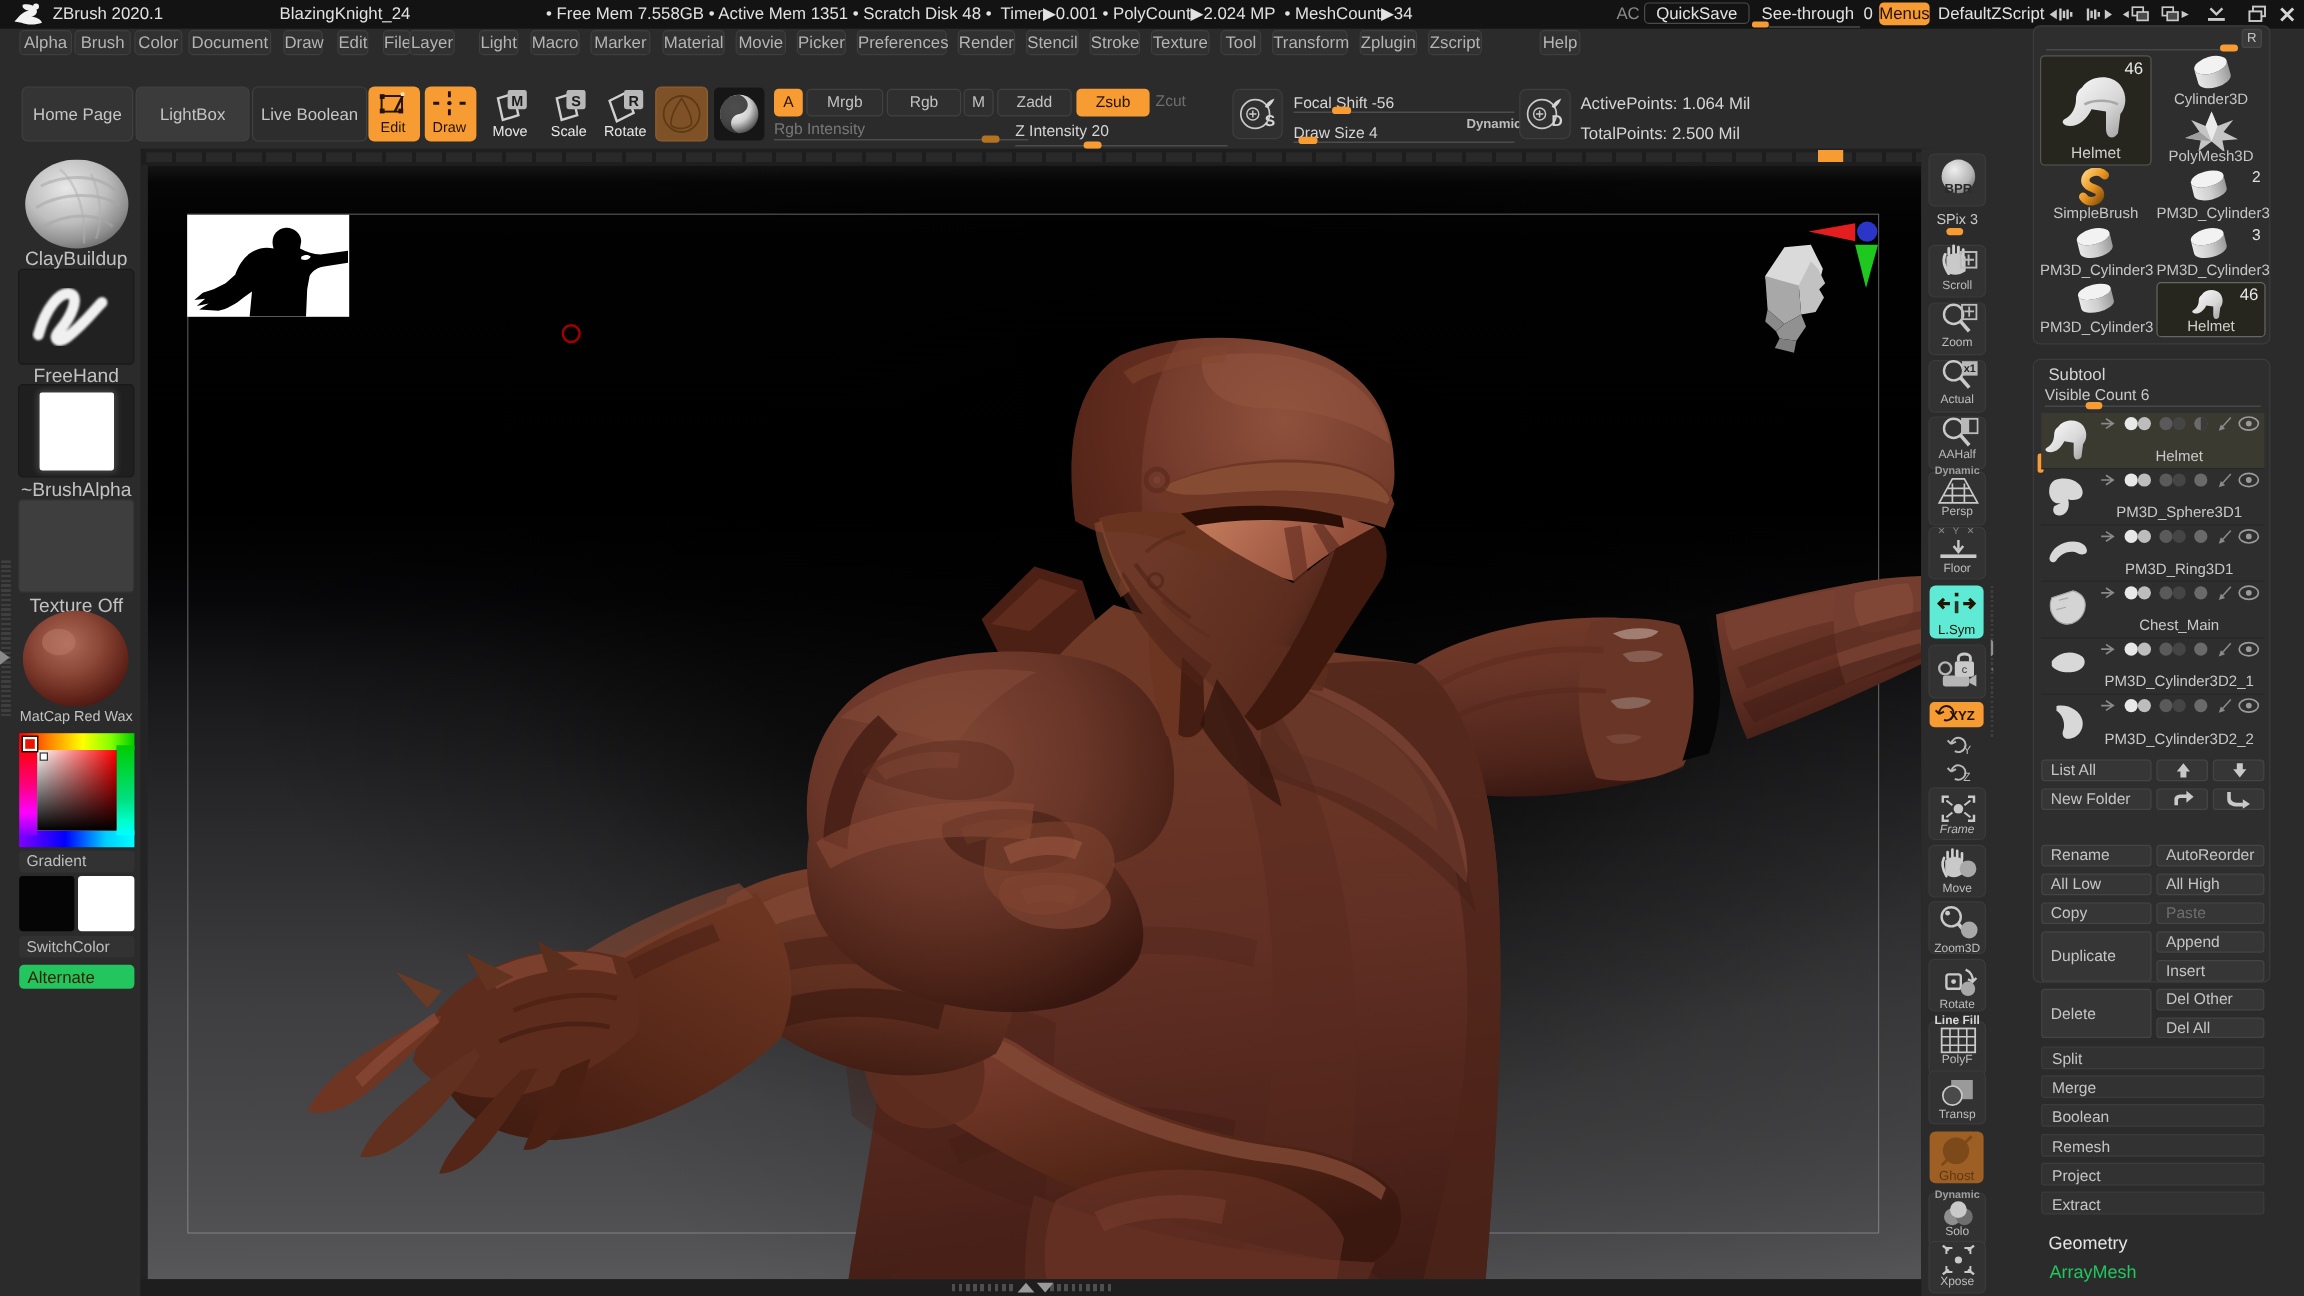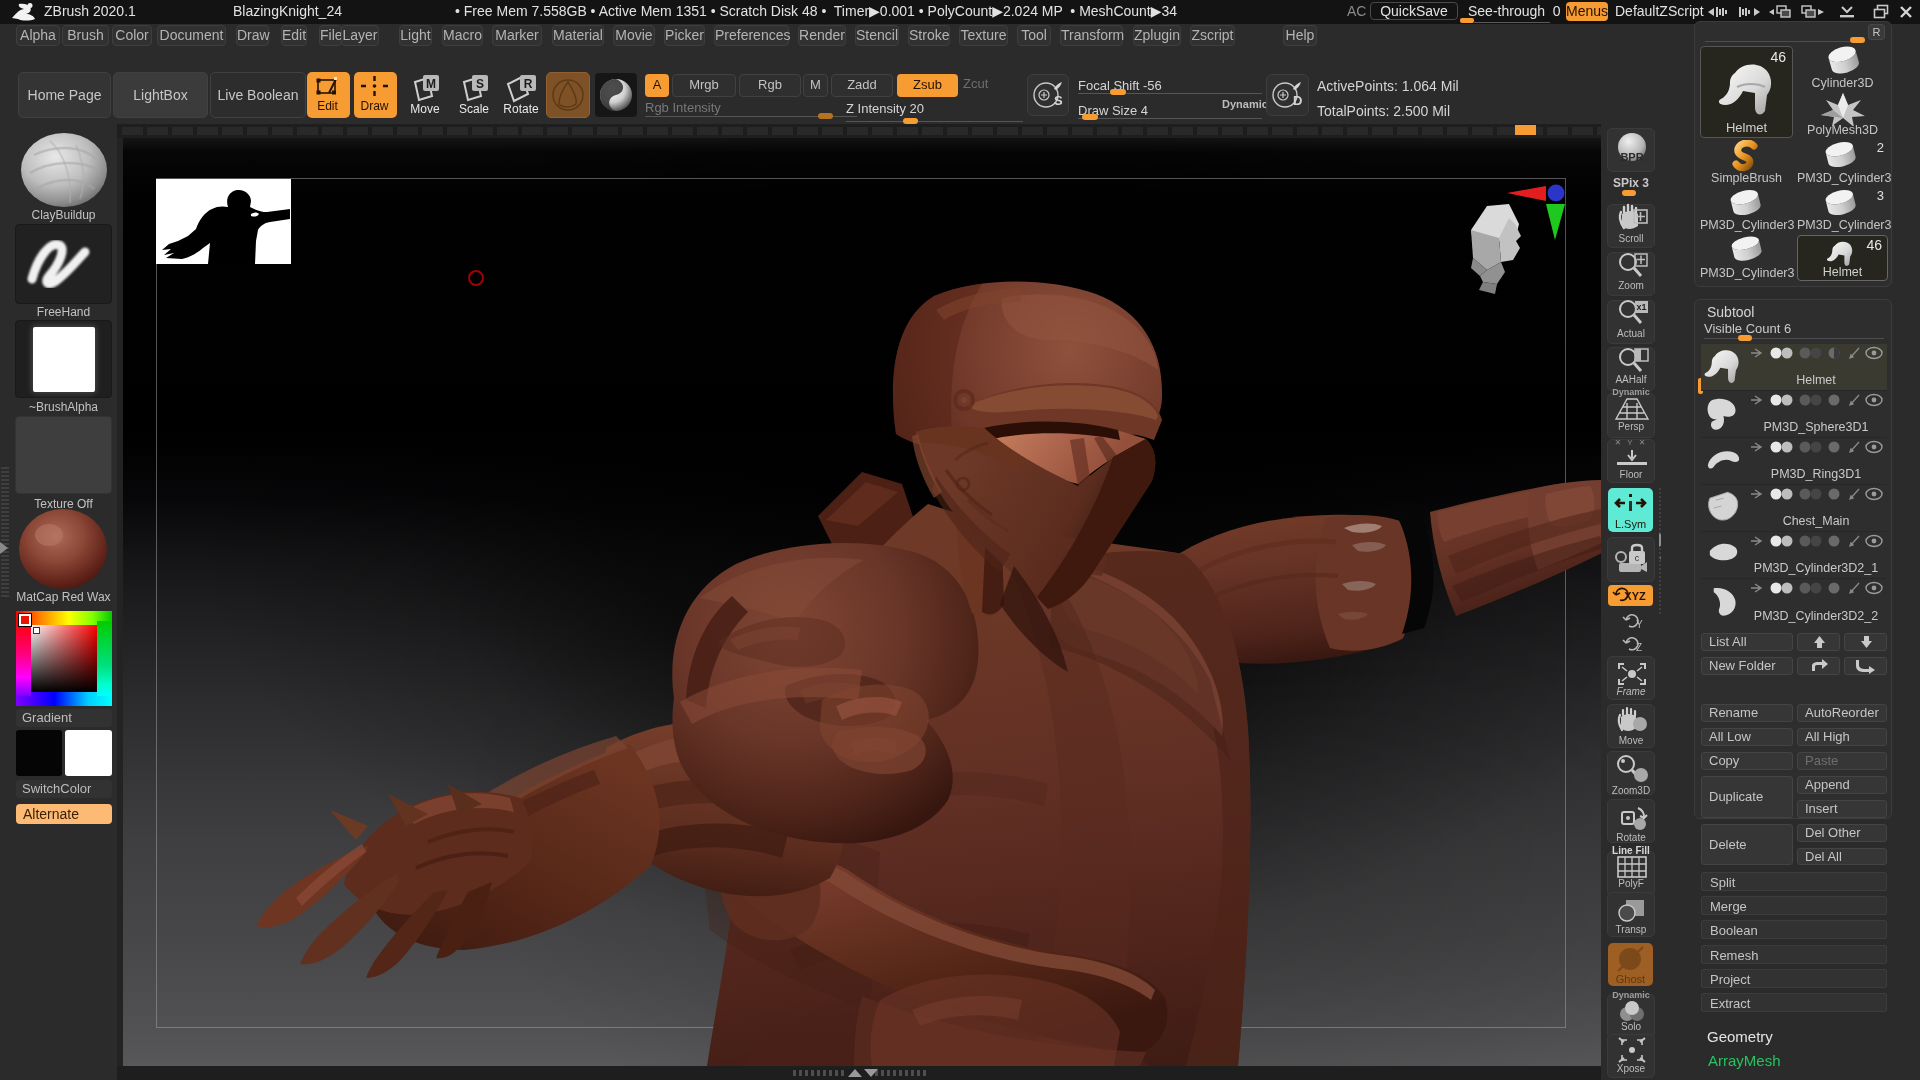--- a/index.html
+++ b/index.html
@@ -30,21 +30,21 @@
   .slabel { position:absolute; color:#d5d5d5; font-size:13px; white-space:nowrap; }
   .track { position:absolute; height:1px; background:#555; }
   .handle { position:absolute; height:6px; border-radius:3px; background:#f79b33; }
 
   
   #tilestrip { position:absolute; left:117px; top:124px; width:1490px; height:14px; background:#1e1e1e; }
 
   
   #leftshelf { position:absolute; left:0; top:124px; width:117px; height:956px; background:#2b2b2b; }
   .lthumb { position:absolute; left:15px; width:97px; background:#232323; border:1px solid #191919; border-radius:4px; }
-  .llabel { position:absolute; left:15px; width:97px; color:#c2c2c2; font-size:12px; text-align:center; }
+  .llabel { position:absolute; left:15px; width:97px; color:#c2c2c2; font-size:16px; text-align:center; }
 
   
   #canvas { position:absolute; left:123px; top:138px; width:1478px; height:928px;
     background:linear-gradient(#151515 0px, #060606 14px, #010101 60px, #000 290px, #070709 360px,
       #151517 422px, #1c1c1e 460px, #252527 516px, #2c2c2e 564px, #323234 610px, #39393b 658px,
       #3f3f41 705px, #434345 752px, #474749 800px, #4c4c4e 847px, #525254 894px, #58585a 928px);}
   #frame { position:absolute; left:33px; top:40px; width:1410px; height:850px;
     border:1px solid rgba(165,165,165,0.5); }
 
   
@@ -317,21 +317,21 @@
       <div class="abs" style="left:81px; top:10px; width:15px; height:75px; background:linear-gradient(#0c0,#00e080 60%,#0fc 85%,#0ff);"></div>
       <div class="abs" style="left:15px; top:14px; width:66px; height:67px; background:linear-gradient(rgba(0,0,0,0) 0%, #000 100%), linear-gradient(90deg, #fff, #f00);"></div>
       <div class="abs" style="left:3px; top:3px; width:12px; height:12px; background:#e81500; border:2px solid #fff; outline:1px solid #000;"></div>
       <div class="abs" style="left:17px; top:16px; width:7px; height:7px; background:#fff; border:1px solid #333;"></div>
     </div>
     <div class="abs" style="left:16px; top:585px; width:96px; height:18px; background:#323232; border-radius:3px; color:#bdbdbd; font-size:13px; line-height:18px; padding-left:6px;">Gradient</div>
 
     <div class="abs" style="left:16px; top:606px; width:46px; height:46px; background:#050505; border-radius:3px;"></div>
     <div class="abs" style="left:65px; top:606px; width:47px; height:46px; background:#ffffff; border-radius:3px;"></div>
     <div class="abs" style="left:16px; top:656px; width:96px; height:18px; background:#323232; border-radius:3px; color:#bdbdbd; font-size:13px; line-height:18px; padding-left:6px;">SwitchColor</div>
-    <div class="abs" style="left:16px; top:680px; width:96px; height:20px; background:#fdba74; border-radius:4px; color:#3a2005; font-size:14px; line-height:20px; padding-left:7px;">Alternate</div>
+    <div class="abs" style="left:16px; top:680px; width:96px; height:20px; background:#22c55e; border-radius:4px; color:#3a2005; font-size:14px; line-height:20px; padding-left:7px;">Alternate</div>
 
     <div class="abs" style="left:1px; top:343px; width:8px; height:130px;
       background:repeating-linear-gradient(#3f3f3f 0 2px, #2b2b2b 2px 4px);"></div>
     <div class="abs" style="left:0px; top:418px; width:0; height:0; border-top:6px solid transparent; border-bottom:6px solid transparent; border-left:8px solid #8a8a8a;"></div>
   </div>
 
   <div id="canvas">
     <div class="abs" style="left:0; top:0; width:1478px; height:928px;
       background:radial-gradient(ellipse 700px 420px at 1027px 662px, rgba(0,0,0,0.3), rgba(0,0,0,0.12) 60%, rgba(0,0,0,0) 100%),
       radial-gradient(ellipse 780px 470px at 830px 350px, rgba(0,0,0,0.85), rgba(0,0,0,0.6) 45%, rgba(0,0,0,0.2) 72%, rgba(0,0,0,0) 100%);"></div>
@@ -560,21 +560,21 @@
       <defs>
           <radialGradient id="bprg" cx="38%" cy="30%" r="75%">
         <stop offset="0" stop-color="#efefef"></stop>
             <stop offset="0.7" stop-color="#b5b5b5"></stop>
             <stop offset="1" stop-color="#787878"></stop>
       </radialGradient>
         </defs>
       <circle cx="17" cy="17" r="14" fill="url(#bprg)"></circle>
       <text x="17" y="31" font-size="11" font-weight="bold" fill="#2a2a2a" text-anchor="middle">BPR</text>
     </svg>
-    <div class="ricon" style="top:52px; font-size:12px; color:#c8c8c8;font-weight:bold;">SPix 3</div>
+    <div class="ricon" style="top:52px; font-size:12px; color:#c8c8c8;">SPix 3</div>
     <div class="abs" style="left:21px; top:66px; width:14px; height:6px; border-radius:3px; background:#f79b33;"></div>
     <svg class="abs" style="left:13px; top:78px;" width="36" height="32" viewBox="0 0 36 32">
       <path d="M10 26 C6 20 5 14 7 10 M10 10 V5 M14 9 V3 M18 9 V4 M22 11 V6" stroke="#d0d0d0" stroke-width="2.4" fill="none" stroke-linecap="round"></path>
       <path d="M8 12 C12 8 20 8 24 12 L24 24 C18 28 12 28 8 24 Z" fill="#c9c9c9"></path>
       <rect x="20" y="8" width="13" height="13" fill="none" stroke="#bdbdbd" stroke-width="1.6"></rect>
       <path d="M26.5 10 V19 M22 14.5 H31" stroke="#bdbdbd" stroke-width="1.6"></path>
     </svg>
     <div class="ricon" style="top:109px;">Scroll</div>
     <svg class="abs" style="left:14px; top:126px;" width="34" height="30" viewBox="0 0 34 30">
       <circle cx="13" cy="12" r="8" fill="none" stroke="#c9c9c9" stroke-width="2"></circle>

